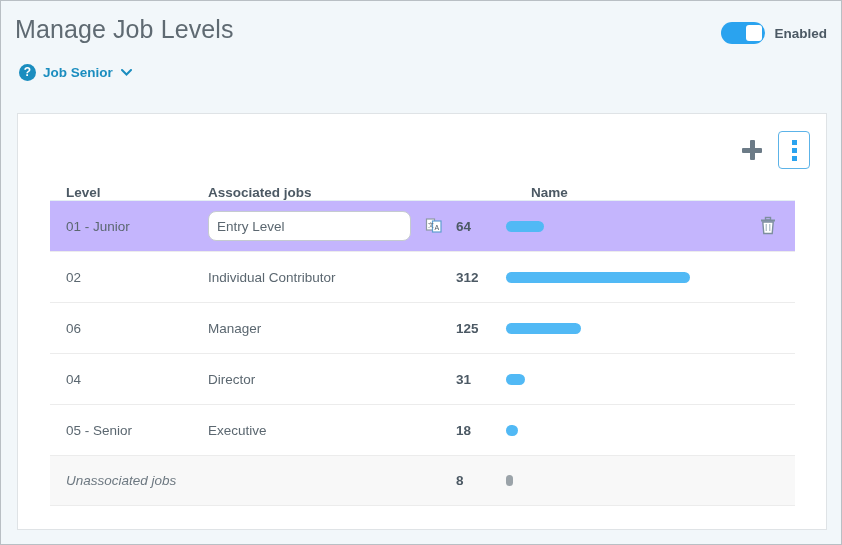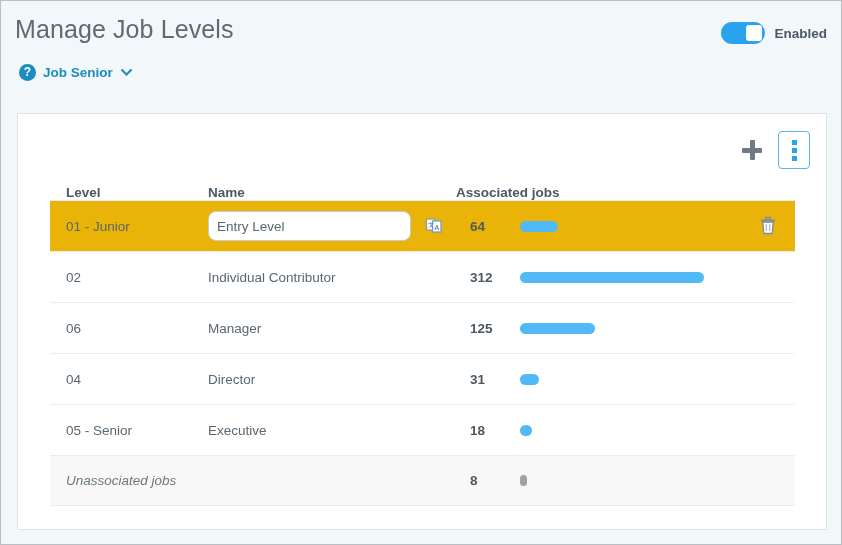--- a/index.html
+++ b/index.html
@@ -168,21 +168,21 @@
   .row {
     display: flex;
     align-items: center;
     height: 51px;
     padding: 0 16px;
     border-top: 1px solid #ececec;
     position: relative;
   }
   .row:first-of-type { border-top: 1px solid #ececec; }
   .row.active {
-    background: #eab308;
+    background: #c4b5fd;
     border-top-color: #e4eef3;
   }
   .row.last {
     background: #f8f8f8;
     border-bottom: 1px solid #ececec;
   }
   .cell-level {
     font-size: 13.5px;
     color: #5b6770;
     width: 142px; flex: 0 0 142px;
@@ -220,21 +220,20 @@
     flex: 1 1 auto;
     display: flex;
     align-items: center;
   }
   .jobs-count {
     font-size: 13.5px;
     font-weight: bold;
     color: #4c5964;
     width: 50px;
     flex: 0 0 50px;
-    margin-left: 14px;
   }
   .bar {
     height: 11px;
     border-radius: 6px;
     background: #51b9f5;
   }
   .bar.gray { background: #9ba3a9; }
   .delete-icon {
     position: absolute;
     right: 18px; top: 50%;
@@ -276,22 +275,22 @@
       <div class="kebab-btn">
         <span></span>
         <span></span>
         <span></span>
       </div>
     </div>
 
     <div class="table">
       <div class="thead">
         <div class="th col-level">Level</div>
+        <div class="th col-jobs">Associated jobs</div>
         <div class="th col-name">Name</div>
-        <div class="th col-jobs">Associated jobs</div>
       </div>
 
       <div class="row active">
         <div class="cell-level">01 - Junior</div>
         <div class="cell-name">
           <input class="name-input" type="text" value="Entry Level" style="">
           <span class="translate-icon">
             <svg width="18" height="18" viewBox="0 0 18 18">
               <rect x="1.5" y="2" width="8" height="11" fill="#ffffff" stroke="#8d99a4" stroke-width="1.2"></rect>
               <rect x="7.5" y="4" width="8.5" height="11" fill="#ffffff" stroke="#5f9fd0" stroke-width="1.2"></rect>

